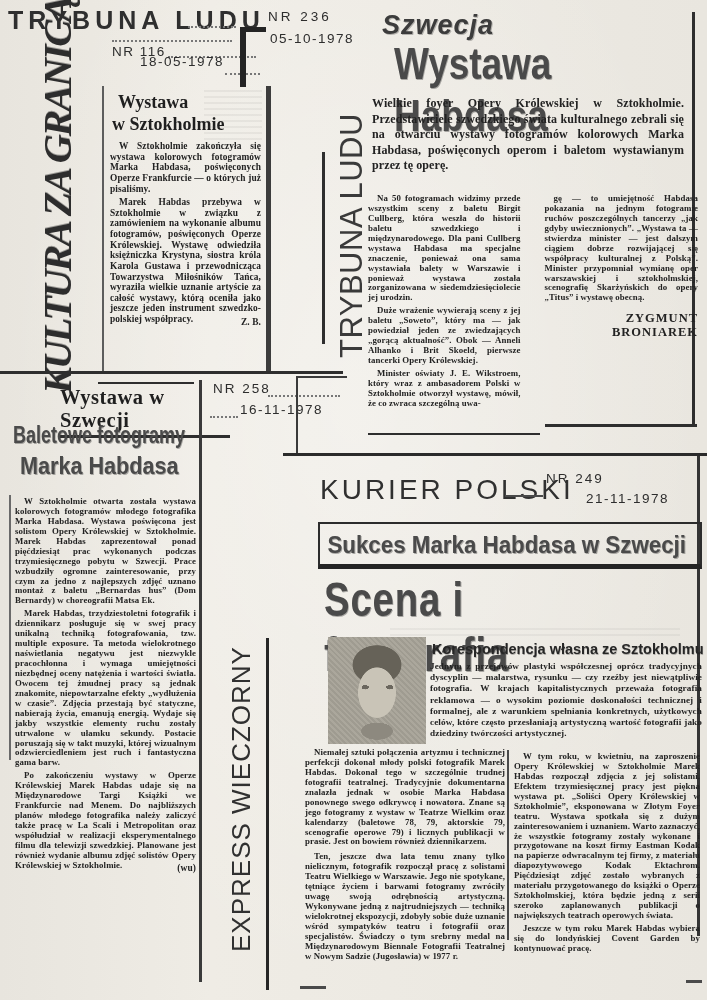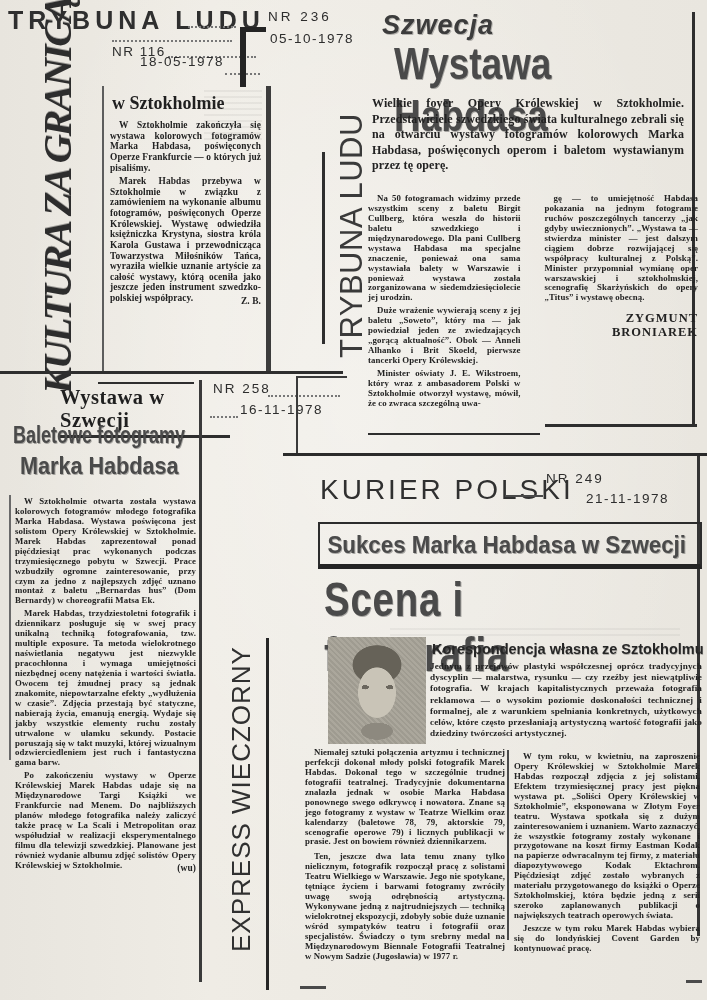--- a/index.html
+++ b/index.html
@@ -37,20 +37,21 @@
 <div class="abs stamp" style="left:140px;top:54px;">18-05-1978</div>
 <div class="abs dotted" style="left:225px;top:73px;width:35px;"></div>
 
 <div class="abs" style="left:240px;top:27px;width:20px;height:55px;border-top:5px solid #242424;border-left:6px solid #242424;"></div>
 
 <div class="abs vert" style="left:34px;top:394px;font-family:'Liberation Serif',serif;font-style:italic;font-weight:700;
             font-size:40px;letter-spacing:-2px;color:#2d2d2d;text-shadow:1px 0 0 rgba(40,40,40,.4);">KULTURA ZA GRANICĄ</div>
 
 <div class="abs" style="left:102px;top:86px;width:151px;height:278px;border-left:2px solid #5d5d5d;border-right:5px solid #3c3c3c;padding:6px 5px 4px 6px;">
   <div class="abs bleed" style="right:4px;top:4px;width:58px;height:52px;opacity:.55;"></div>
+  <div style="font-size:18px;font-weight:700;margin-left:8px;">Wystawa</div>
   <div style="font-size:18px;font-weight:700;margin:1px 0 6px 2px;">w Sztokholmie</div>
   <div class="np" style="font-size:9.4px;">
     <p>W Sztokholmie zakończyła się wystawa kolorowych fotogramów Marka Habdasa, poświęconych Operze Frankfurcie — o których już pisaliśmy.</p>
     <p>Marek Habdas przebywa w Sztokholmie w związku z zamówieniem na wykonanie albumu fotogramów, poświęconych Operze Królewskiej. Wystawę odwiedziła księżniczka Krystyna, siostra króla Karola Gustawa i przewodnicząca Towarzystwa Miłośników Tańca, wyraziła wielkie uznanie artyście za całość wystawy, którą oceniła jako jeszcze jeden instrument szwedzko-polskiej współpracy.</p>
     <div class="sig-right" style="font-size:9.4px;margin-top:-10.6px;">Z. B.</div>
   </div>
 </div>
 
 <div class="abs line" style="left:0;top:371px;width:343px;height:3px;"></div>
 

